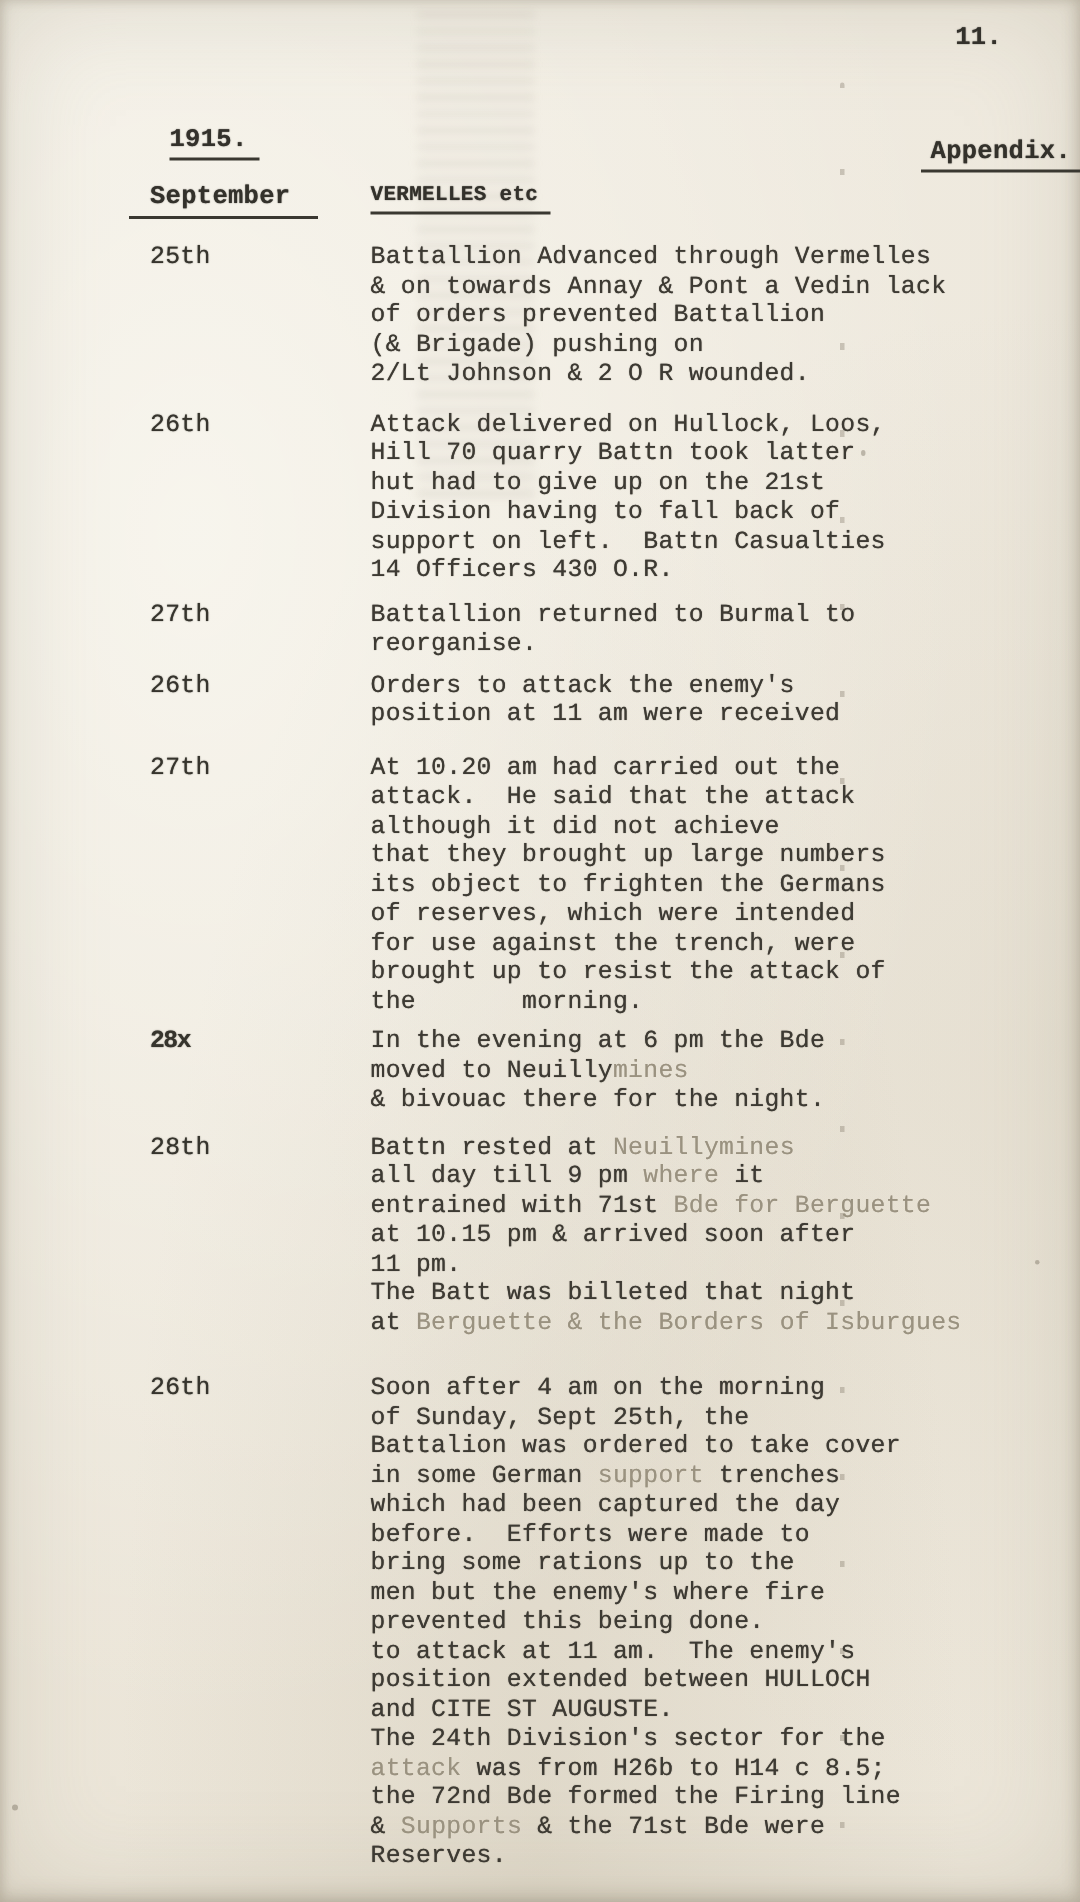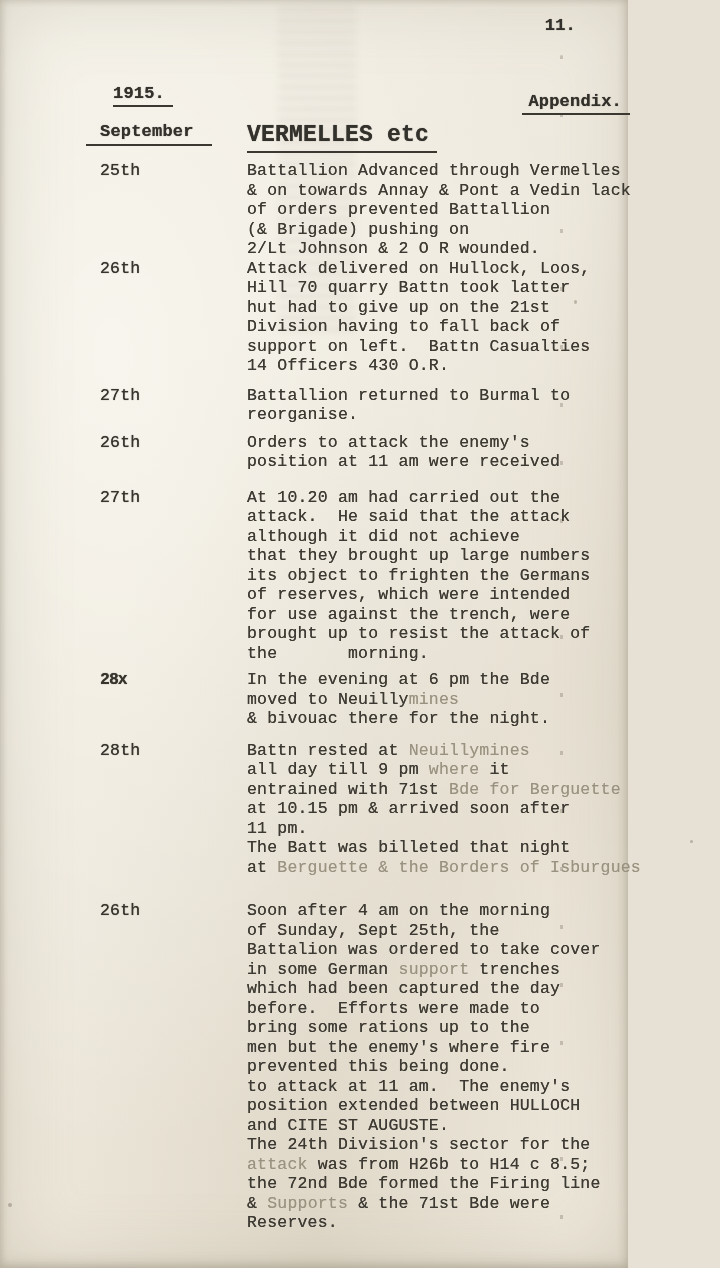--- a/index.html
+++ b/index.html
@@ -2,21 +2,21 @@
 <html><head>
 <meta charset="utf-8">
 <style>
   html,body{margin:0;padding:0;}
   body{
     width:720px;height:1268px;overflow:hidden;
     background:#e6e1d4;
     font-family:"Liberation Mono","DejaVu Sans Mono",monospace;
   }
   #paper{
-    position:relative;width:628px;height:1268px;
+    position:relative;width:720px;height:1268px;
     background:
       radial-gradient(ellipse at 18% 28%, rgba(255,255,250,0.55), transparent 62%),
       radial-gradient(ellipse at 50% 96%, rgba(196,187,166,0.30), transparent 55%),
       radial-gradient(ellipse at 98% 55%, rgba(205,196,176,0.22), transparent 50%),
       linear-gradient(#efeadf,#ebe5d8);
     box-shadow:
       inset 0 0 70px rgba(152,142,120,0.25),
       inset -3px 0 9px rgba(140,130,110,0.20),
       inset 2px 0 6px rgba(150,140,120,0.18),
       inset 0 -5px 12px rgba(140,130,110,0.28);
@@ -37,28 +37,28 @@
   .speck{position:absolute;border-radius:50%;background:rgba(95,86,70,0.35);pointer-events:none;}
 
   .typed{white-space:pre;letter-spacing:0.2px;text-shadow:0 0 0.6px rgba(55,50,42,0.85);}
   .hdr{font-weight:700;color:#33312b;text-shadow:0 0 0.8px rgba(45,42,35,0.9);}
 
   #page-number{position:absolute;top:16px;right:52px;font-size:17px;}
   #year{position:absolute;top:84px;left:113px;font-size:17px;
         border-bottom:2.5px solid #3a3831;padding:0 8px 2px 0;}
   #month{position:absolute;top:122px;left:100px;font-size:17px;
         border-bottom:2.5px solid #3a3831;padding:0 18px 3px 14px;margin-left:-14px;}
-  #heading{position:absolute;top:122px;left:247px;font-size:23px;
+  #heading{position:absolute;top:122px;left:247px;font-size:14px;
         border-bottom:2.5px solid #3a3831;padding:0 8px 3px 0;}
   #appendix{position:absolute;top:92px;right:-2px;font-size:17px;
         border-bottom:2.5px solid #3a3831;padding:0 8px 2px 6px;}
 
   #entries{position:absolute;top:161px;left:100px;right:8px;}
   .entry{display:flex;margin-bottom:12px;}
-  .entry:nth-child(1){margin-bottom:0;}
+  .entry:nth-child(1){margin-bottom:14px;}
   .entry:nth-child(2){margin-bottom:10px;}
   .entry:nth-child(3){margin-bottom:8px;}
   .entry:nth-child(4){margin-bottom:16px;}
   .entry:nth-child(5){margin-bottom:7px;}
   .entry:nth-child(6){}
   .entry:nth-child(7){margin-bottom:24px;}
   .date{width:147px;flex:0 0 147px;font-size:16.5px;line-height:19.5px;
         color:#36342d;text-shadow:0 0 0.8px rgba(48,45,38,0.9);}
   .date.ov{font-weight:700;letter-spacing:-1px;}
   .body{flex:1;}

